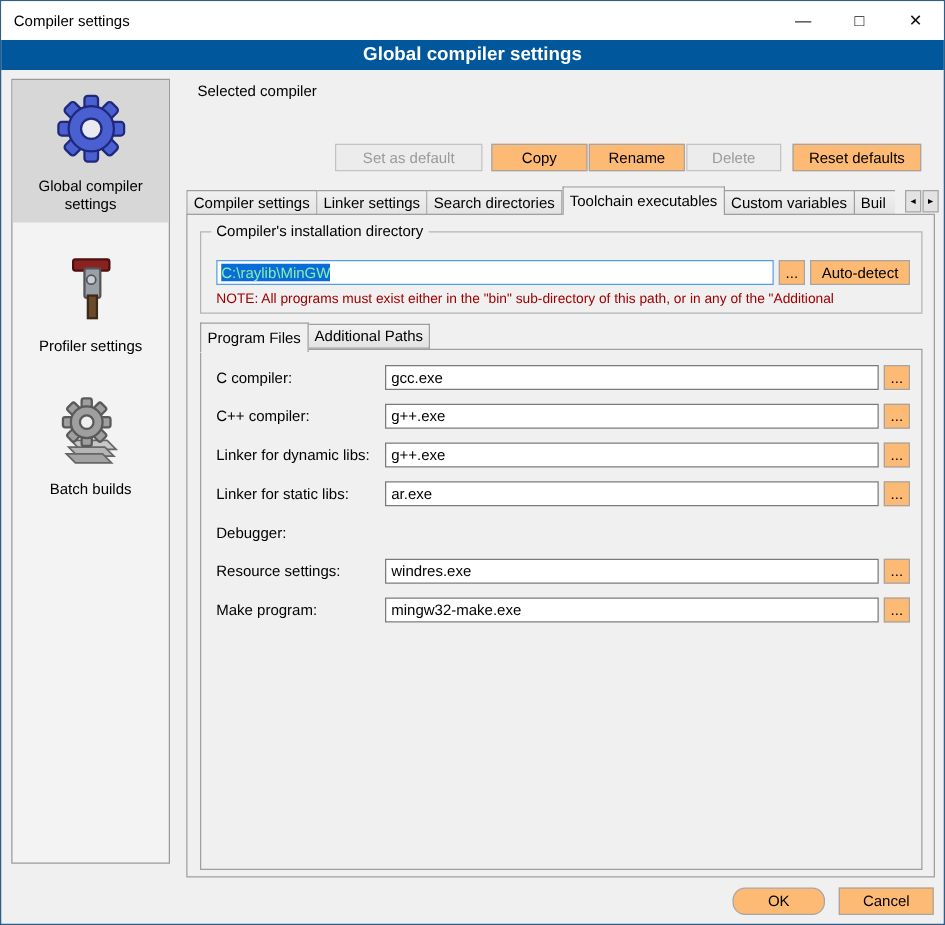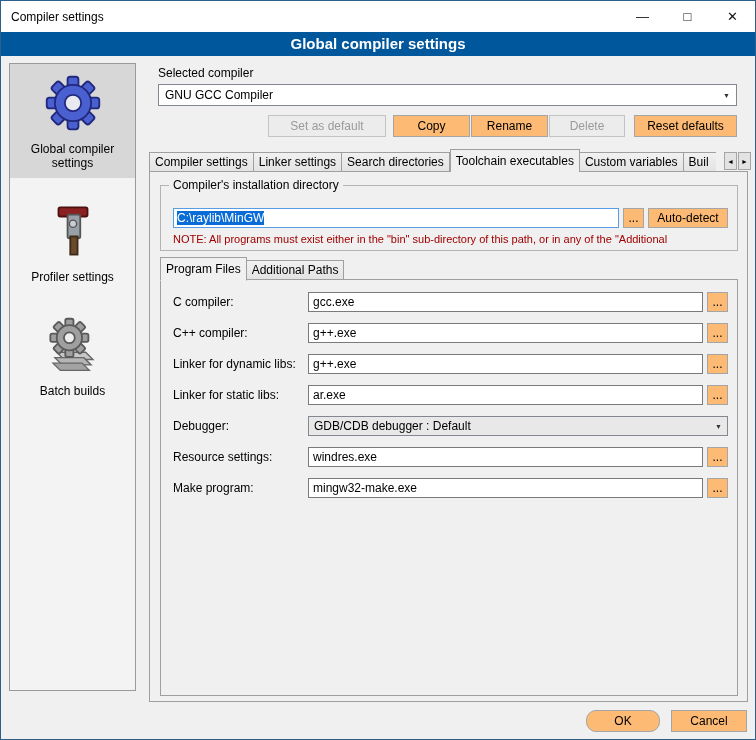--- a/index.html
+++ b/index.html
@@ -48,27 +48,27 @@
   .tab.tab-cut { width:32px; overflow:hidden; padding-right:0; border-right:none; }
   .tab-scroll { position:absolute; top:89px; left:577px; display:flex; z-index:2; }
   .scroll-btn { width:13px; height:18px; background:#e3e3e3; border:1px solid #a5a5a5; font-size:7px; display:flex; align-items:center; justify-content:center; margin-left:1px; cursor:default; }
 
   .tab-panel { position:absolute; left:3px; top:108px; width:599px; height:531px; background:#f0f0f0; border:1px solid #9f9f9f; }
 
   
   .groupbox { position:absolute; left:10px; top:13px; width:578px; height:66px; border:1px solid #b4b4b4; }
   .groupbox .legend { position:absolute; top:-8px; left:8px; background:#f0f0f0; padding:0 4px; }
   .path-input { position:absolute; left:12px; top:22px; width:446px; height:20px; background:#fff; border:1px solid #569de5; display:flex; align-items:center; padding:0 3px; overflow:hidden; cursor:text; }
-  .path-input .sel { background:#0a6cd6; color:#ffffff; white-space:nowrap; }
+  .path-input .sel { background:#0a6cd6; color:#86efac; white-space:nowrap; }
   .gb-browse { left:462px; top:22px; width:21px; height:20px; line-height:18px; }
   .gb-autodetect { left:487px; top:22px; width:80px; height:20px; line-height:18px; }
   .note { position:absolute; left:12px; top:47px; width:560px; color:#a00000; font-size:11px; white-space:nowrap; overflow:hidden; }
 
   
-  .subtabstrip { position:absolute; left:10px; top:86px; width:560px; height:22px; display:flex; align-items:flex-end; z-index:2; }
+  .subtabstrip { position:absolute; left:10px; top:86px; width:560px; height:22px; display:flex; align-items:center; z-index:2; }
   .subpanel { position:absolute; left:10px; top:107px; width:578px; height:417px; background:#f0f0f0; border:1px solid #9f9f9f; }
 
   
   .form-row { position:absolute; left:0; width:100%; height:20px; }
   .form-label { position:absolute; left:12px; top:3px; }
   .form-input { position:absolute; left:147px; top:0; width:395px; height:20px; border:1px solid #7a7a7a; background:#fff; font-family:inherit; font-size:12px; padding:0 4px; }
   .row-browse { position:absolute; left:546px; top:0; width:21px; height:20px; line-height:18px; }
   .form-select { position:absolute; left:147px; top:0; width:420px; height:20px; background:#e8e8e8; border:1px solid #828790; display:flex; align-items:center; padding:0 5px; cursor:default; }
   .form-select .chev { margin-left:auto; font-size:7px; color:#333; }
 
@@ -148,24 +148,20 @@
         </svg>
       </span>
       <span class="side-label">Batch builds</span>
     </div>
   </div>
 
   <div class="main">
 
     <span class="sel-label">Selected compiler</span>
 
-    <div class="combo main-combo">
-      <span>GNU GCC Compiler</span>
-      <span class="chev">▼</span>
-    </div>
 
     <button class="btn disabled btn-setdefault">Set as default</button>
     <button class="btn btn-copy">Copy</button>
     <button class="btn btn-rename">Rename</button>
     <button class="btn disabled btn-delete">Delete</button>
     <button class="btn btn-reset">Reset defaults</button>
 
     <div class="tabstrip">
       <div class="tab">Compiler settings</div>
       <div class="tab">Linker settings</div>
@@ -221,24 +217,20 @@
         </div>
 
         <div class="form-row" style="top:105px">
           <span class="form-label">Linker for static libs:</span>
           <input class="form-input" value="ar.exe" style="">
           <button class="btn row-browse">...</button>
         </div>
 
         <div class="form-row" style="top:136px">
           <span class="form-label">Debugger:</span>
-          <div class="form-select">
-            <span>GDB/CDB debugger : Default</span>
-            <span class="chev">▼</span>
-          </div>
         </div>
 
         <div class="form-row" style="top:167px">
           <span class="form-label">Resource settings:</span>
           <input class="form-input" value="windres.exe" style="">
           <button class="btn row-browse">...</button>
         </div>
 
         <div class="form-row" style="top:198px">
           <span class="form-label">Make program:</span>

